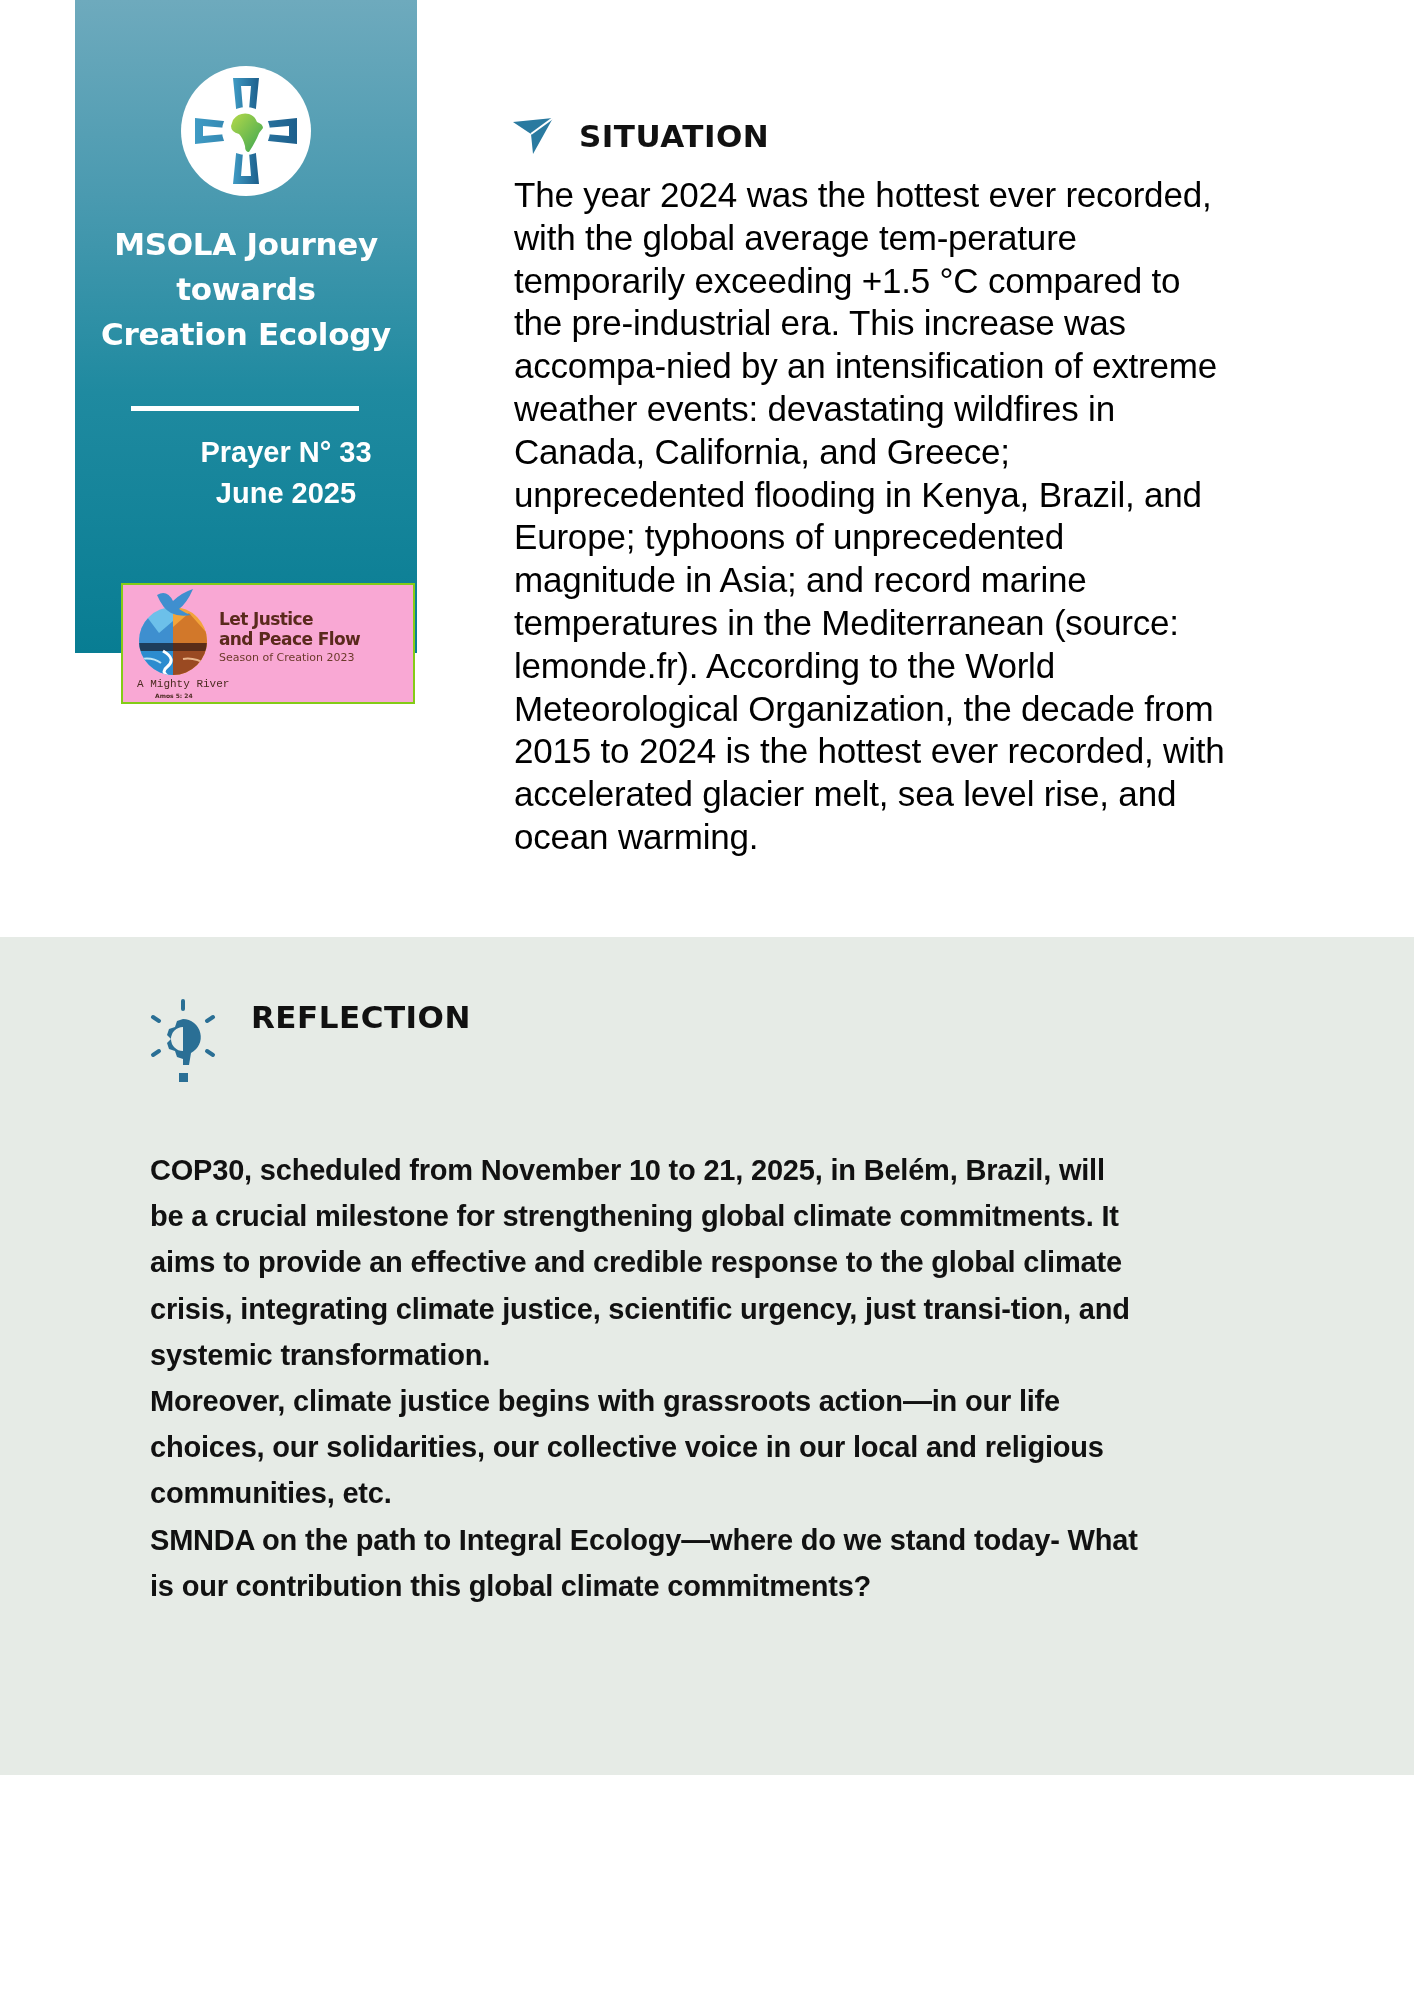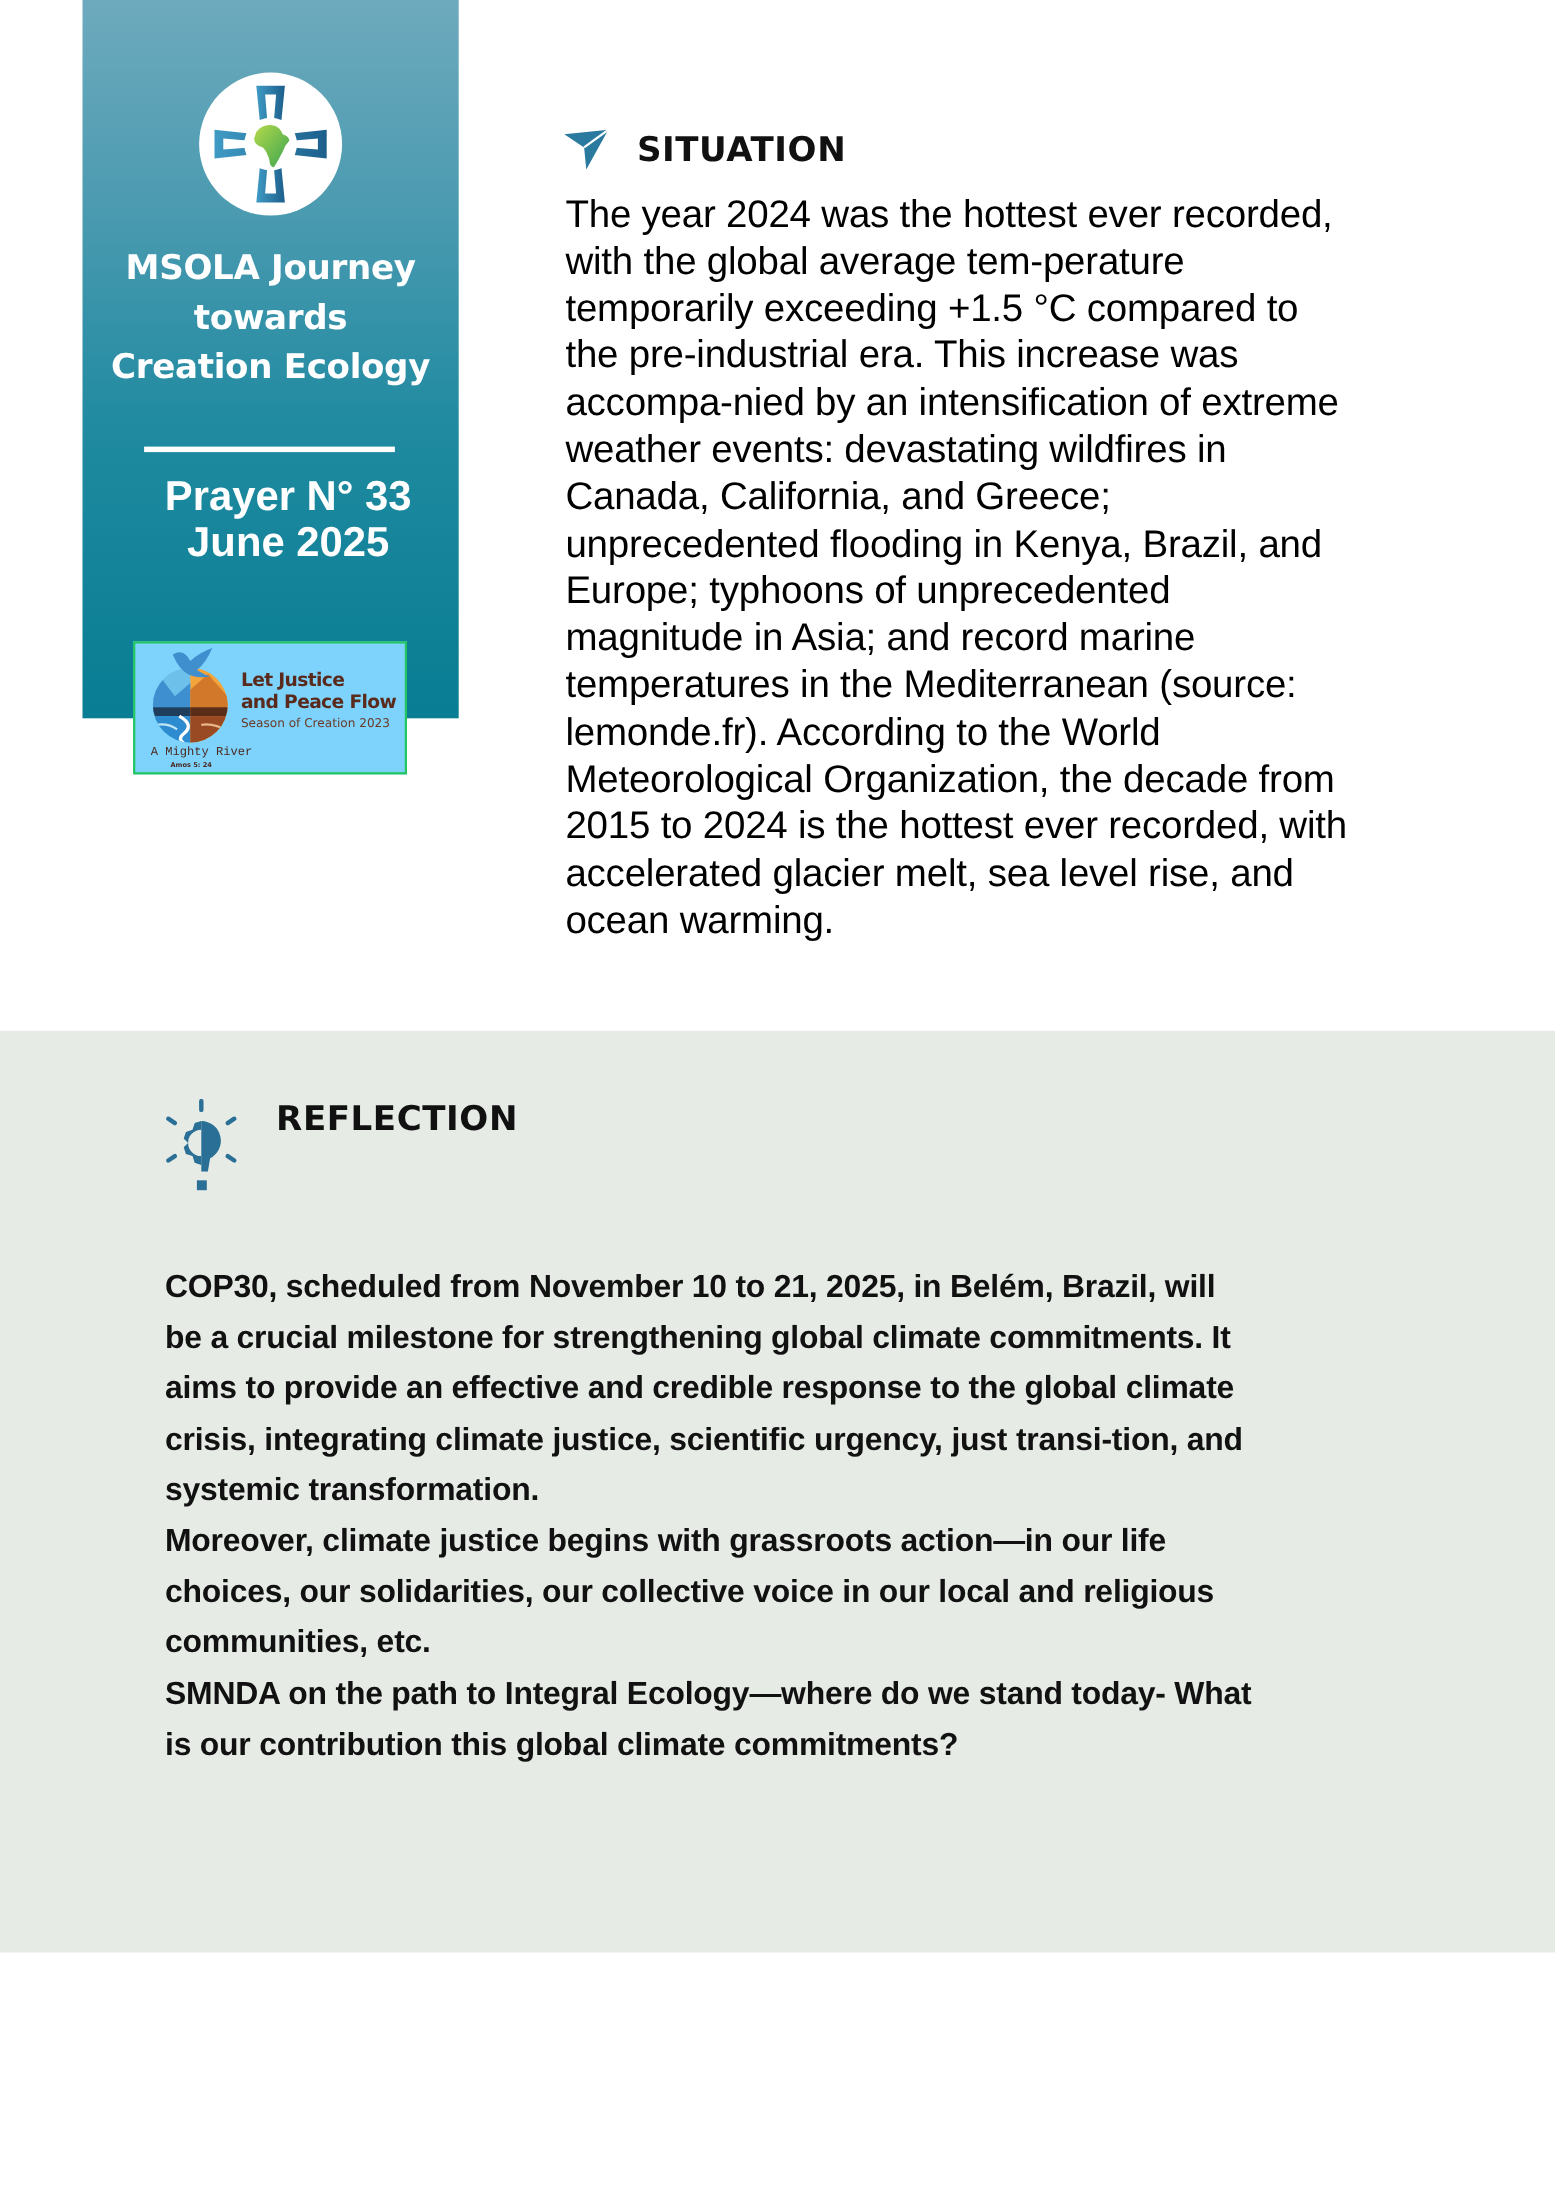--- a/index.html
+++ b/index.html
@@ -20,27 +20,27 @@
   .logo-circle svg { position: absolute; left: 0; top: 0; }
   .side-title {
     position: absolute; left: 0; top: 222px; width: 342px; text-align: center;
     color: #fff; font-family: "DejaVu Sans", sans-serif; font-weight: bold;
     font-size: 31px; line-height: 45px; letter-spacing: -0.3px;
   }
   .side-rule {
     position: absolute; left: 56px; top: 406px; width: 228px; height: 5px; background: #fff;
   }
   .side-sub {
-    position: absolute; left: 16px; top: 432px; width: 342px; text-align: center;
+    position: absolute; left: 0; top: 432px; width: 342px; text-align: center;
     color: #fff; font-family: "Liberation Sans", sans-serif; font-weight: bold;
-    font-size: 38px; line-height: 41px;
+    font-size: 29px; line-height: 41px; padding-left: 40px;
   }
   .season-card {
-    position: absolute; left: 121px; top: 583px; width: 249px; height: 121px;
-    background: #7dd3fc; border: 2px solid #22c55e; box-sizing: border-box;
+    position: absolute; left: 121px; top: 583px; width: 294px; height: 121px;
+    background: #f9a8d4; border: 2px solid #84cc16; box-sizing: border-box;
   }
   .season-card svg.art { position: absolute; left: 10px; top: 2px; }
   .sc-title {
     position: absolute; left: 96px; top: 24px; color: #5a2a1c; font-weight: bold;
     font-size: 17px; line-height: 20px; letter-spacing: -0.6px;
     font-family: "DejaVu Sans", sans-serif;
   }
   .sc-sub {
     position: absolute; left: 96px; top: 66px; color: #6b3a2a; font-size: 11px;
     font-family: "DejaVu Sans", sans-serif;

